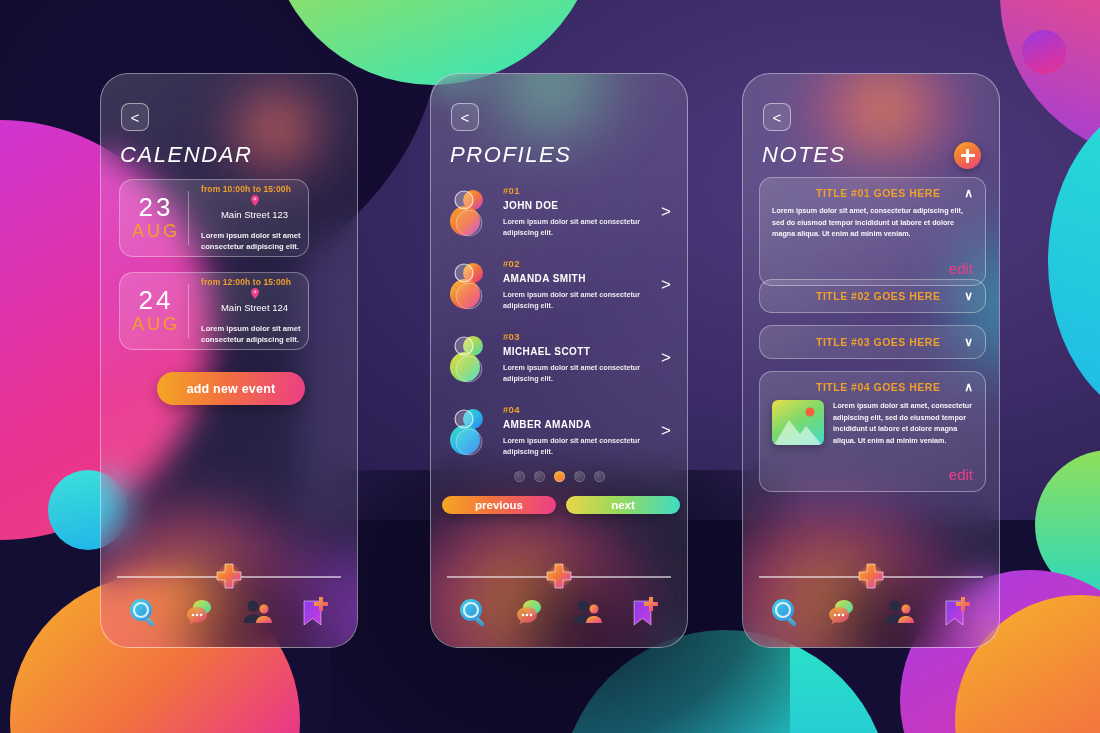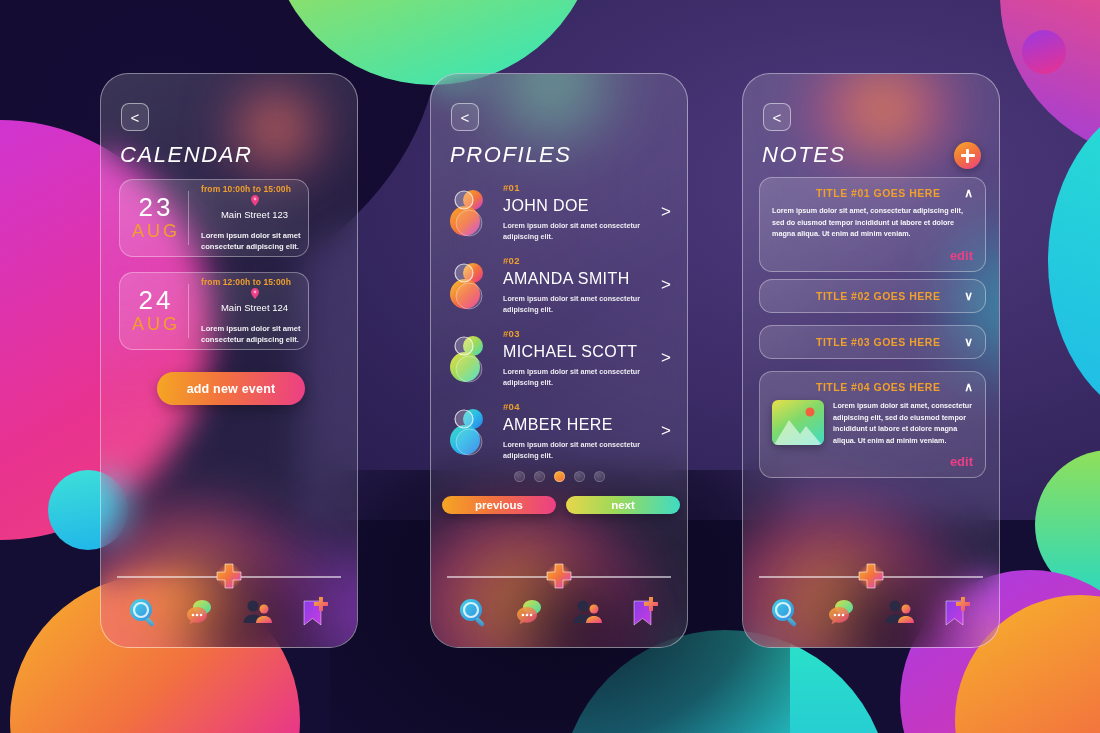--- a/index.html
+++ b/index.html
@@ -164,21 +164,21 @@
   }
 
   
   .profile-row {
     position: absolute; left: 14px; width: 232px; height: 72px;
     display: flex; align-items: center;
   }
   .avatar { width: 50px; height: 50px; flex: none; position: relative; }
   .pr-text { flex: 1; padding-left: 8px; }
   .pr-num { font-size: 9.5px; color: #f0a02c; font-weight: 700; letter-spacing: .3px; }
-  .pr-name { font-size: 16px; color: #fff; letter-spacing: .4px; font-weight: 400; margin-top: 4px; }
+  .pr-name { font-size: 10px; color: #fff; letter-spacing: .4px; font-weight: 700; margin-top: 4px; }
   .pr-desc { font-size: 7.2px; color: rgba(255,255,255,.9); line-height: 1.5; margin-top: 6px; font-weight: 700; }
   .pr-arrow { width: 22px; text-align: center; font-size: 17px; color: #fff; font-weight: 300; cursor: pointer; }
 
   .dots { position: absolute; left: 0; right: 0; top: 397px; display: flex; justify-content: center; gap: 9px; }
   .dot { width: 11px; height: 11px; border-radius: 50%;
     background: radial-gradient(circle at 35% 30%, rgba(255,255,255,.22), rgba(255,255,255,.06));
     border: 1px solid rgba(255,255,255,.18); cursor: pointer; }
   .dot.active { background: linear-gradient(150deg,#f7b32b,#f2713f); border-color: rgba(255,255,255,.3); }
 
   .pager { position: absolute; left: 11px; top: 422px; width: 238px; display: flex; gap: 10px; }
@@ -205,21 +205,21 @@
     position: absolute; left: 16px; width: 227px;
     border-radius: 13px;
     border: 1px solid rgba(255,255,255,.34);
     background: linear-gradient(140deg, rgba(255,255,255,.15) 0%, rgba(255,255,255,.05) 100%);
     padding: 9px 12px 8px 12px;
   }
   .note-head { display: flex; align-items: flex-start; justify-content: space-between; }
   .note-title { font-size: 10.5px; color: #f0a02c; font-weight: 700; letter-spacing: .5px; margin-left: 44px; }
   .chev { font-size: 12px; color: #fff; font-weight: 700; line-height: 1; cursor: pointer; }
   .note-body { font-size: 7.2px; color: rgba(255,255,255,.95); line-height: 1.6; margin-top: 6px; font-weight: 700; }
-  .note-edit { font-size: 13px; color: #ec3f86; text-align: right; font-weight: 700; margin-top: 8px; cursor: pointer; }
+  .note-edit { font-size: 15px; color: #ec3f86; text-align: right; font-weight: 400; margin-top: 20px; cursor: pointer; }
   .note-withimg { display: flex; gap: 9px; margin-top: 7px; }
   .note-thumb { width: 52px; height: 45px; flex: none; border-radius: 6px;
     background: linear-gradient(150deg,#e8e04a 0%, #7fd96a 45%, #3edcc4 100%);
     position: relative; overflow: hidden; box-shadow: 0 3px 8px rgba(0,0,0,.3); }
 
   
   .nav-divider {
     position: absolute; left: 16px; right: 16px; top: 502px;
     height: 1.5px; background: rgba(255,255,255,.55);
   }
@@ -488,21 +488,21 @@
             </linearGradient>
               </defs>
             <circle cx="28" cy="13" r="10" fill="url(#av4)"></circle>
             <circle cx="20" cy="34" r="15" fill="url(#av4)"></circle>
             <circle cx="19" cy="13" r="9" fill="rgba(255,255,255,.22)" stroke="rgba(255,255,255,.75)" stroke-width="1.2"></circle>
             <circle cx="24" cy="36" r="13" fill="rgba(255,255,255,.12)" stroke="rgba(255,255,255,.35)" stroke-width="1"></circle>
           </svg>
         </div>
         <div class="pr-text">
           <div class="pr-num">#04</div>
-          <div class="pr-name">AMBER HERE</div>
+          <div class="pr-name">AMBER AMANDA</div>
           <div class="pr-desc">Lorem ipsum dolor sit amet consectetur adipiscing elit.</div>
         </div>
         <div class="pr-arrow">&gt;</div>
       </div>
 
       <div class="dots">
         <div class="dot"></div>
         <div class="dot"></div>
         <div class="dot active"></div>
         <div class="dot"></div>

